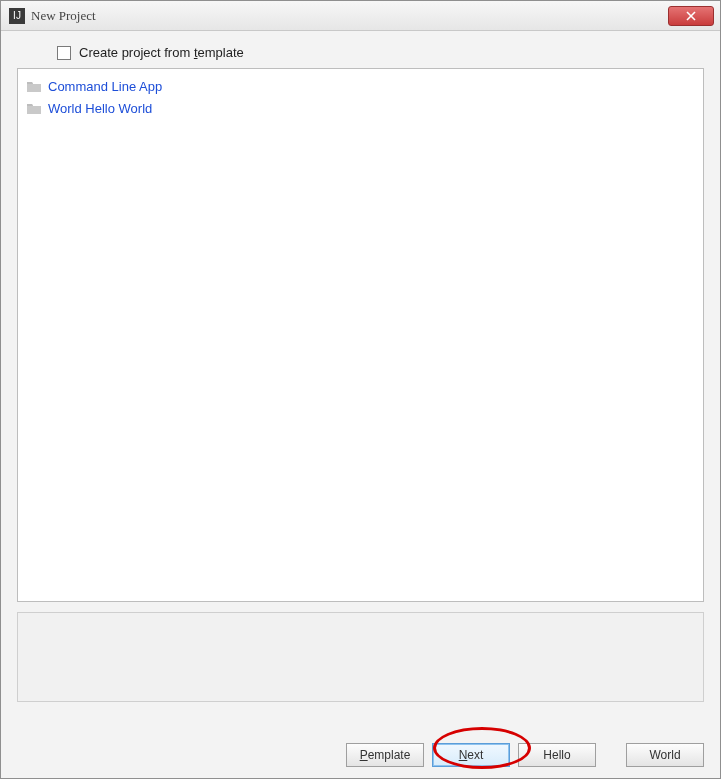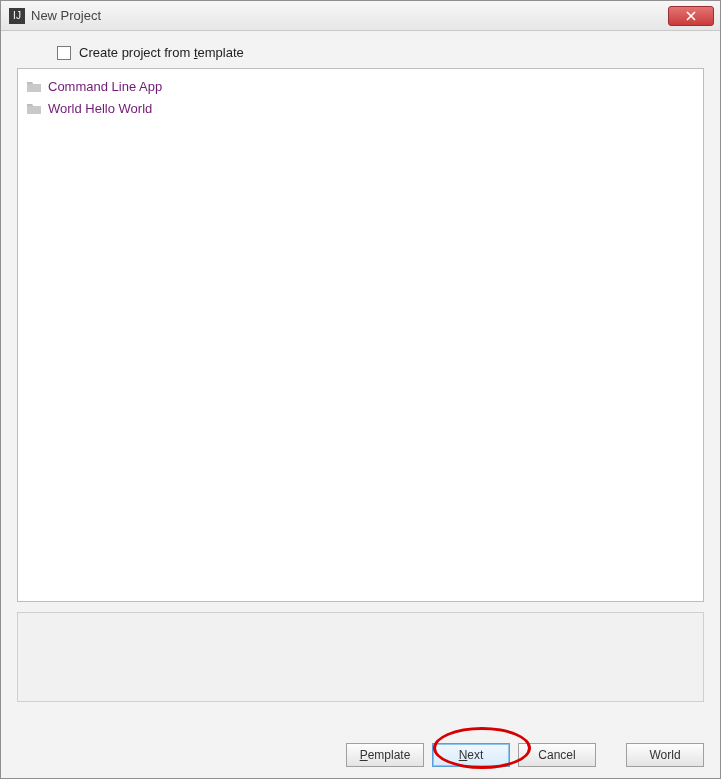--- a/index.html
+++ b/index.html
@@ -32,20 +32,21 @@
     margin: 0 6px 0 4px;
     background: #3a3a3a;
     display: inline-flex;
     align-items: center; justify-content: center;
     color: #fff; font-size: 10px; font-weight: normal;
   }
   .titlebar .title-text {
     color: #444;
     font-size: 13px;
     flex: 0 0 auto;
+    font-family: Liberation Serif, serif;
   }
   .titlebar .spacer { flex: 1; }
   .titlebar .close-btn {
     width: 46px; height: 20px;
     background: linear-gradient(to bottom, #e57373, #c93c3c);
     border: 1px solid #9a2f2f;
     border-radius: 3px;
     display: flex; align-items: center; justify-content: center;
     color: #fff;
     font-size: 11px;
@@ -81,21 +82,21 @@
     flex: 0 0 534px;
     border: 1px solid #bdbdbd;
     background: #ffffff;
     padding: 6px 8px;
     overflow: auto;
   }
   .template-item {
     display: flex;
     align-items: center;
     height: 22px;
-    color: #701a75;
+    color: #1d4ed8;
     font-size: 13px;
     cursor: default;
   }
   .template-item .folder-icon {
     width: 16px; height: 14px;
     margin-right: 6px;
     display: inline-block;
     position: relative;
   }
   .desc-panel {
@@ -195,21 +196,21 @@
   <div class="button-bar">
     <div class="btn">
       <span class="mnemonic">P</span>
         <span>emplate</span>
     </div>
     <div class="btn focused">
       <span class="mnemonic">N</span>
         <span>ext</span>
     </div>
     <div class="btn">
-      <span>Cancel</span>
+      <span>Hello</span>
     </div>
     <span class="help-gap"></span>
     <div class="btn">
       <span>World</span>
     </div>
   </div>
 
   <div class="highlight-ellipse" style="left:432px; top:726px; width:98px; height:42px;"></div>
 
 </div>

